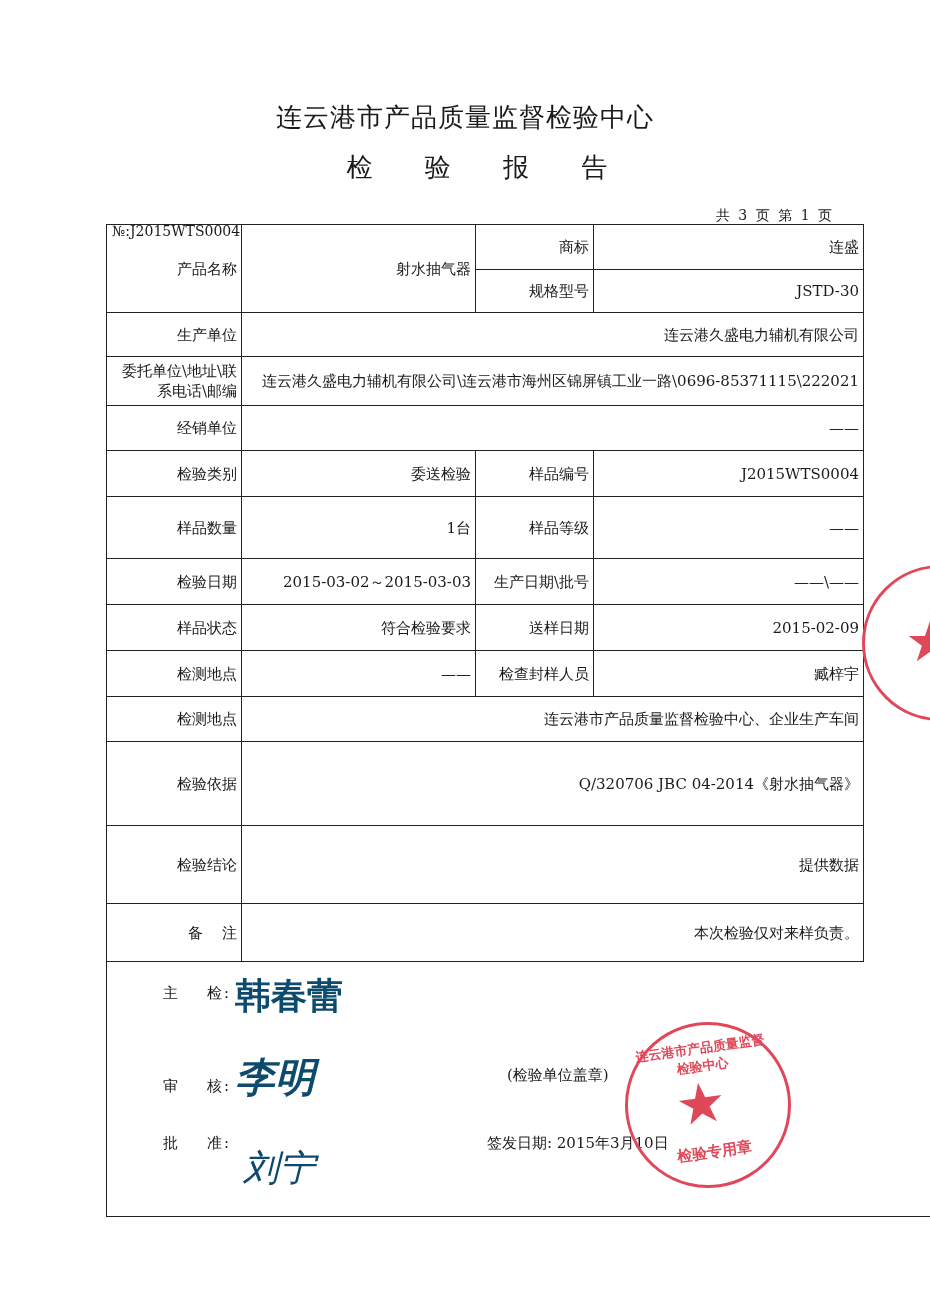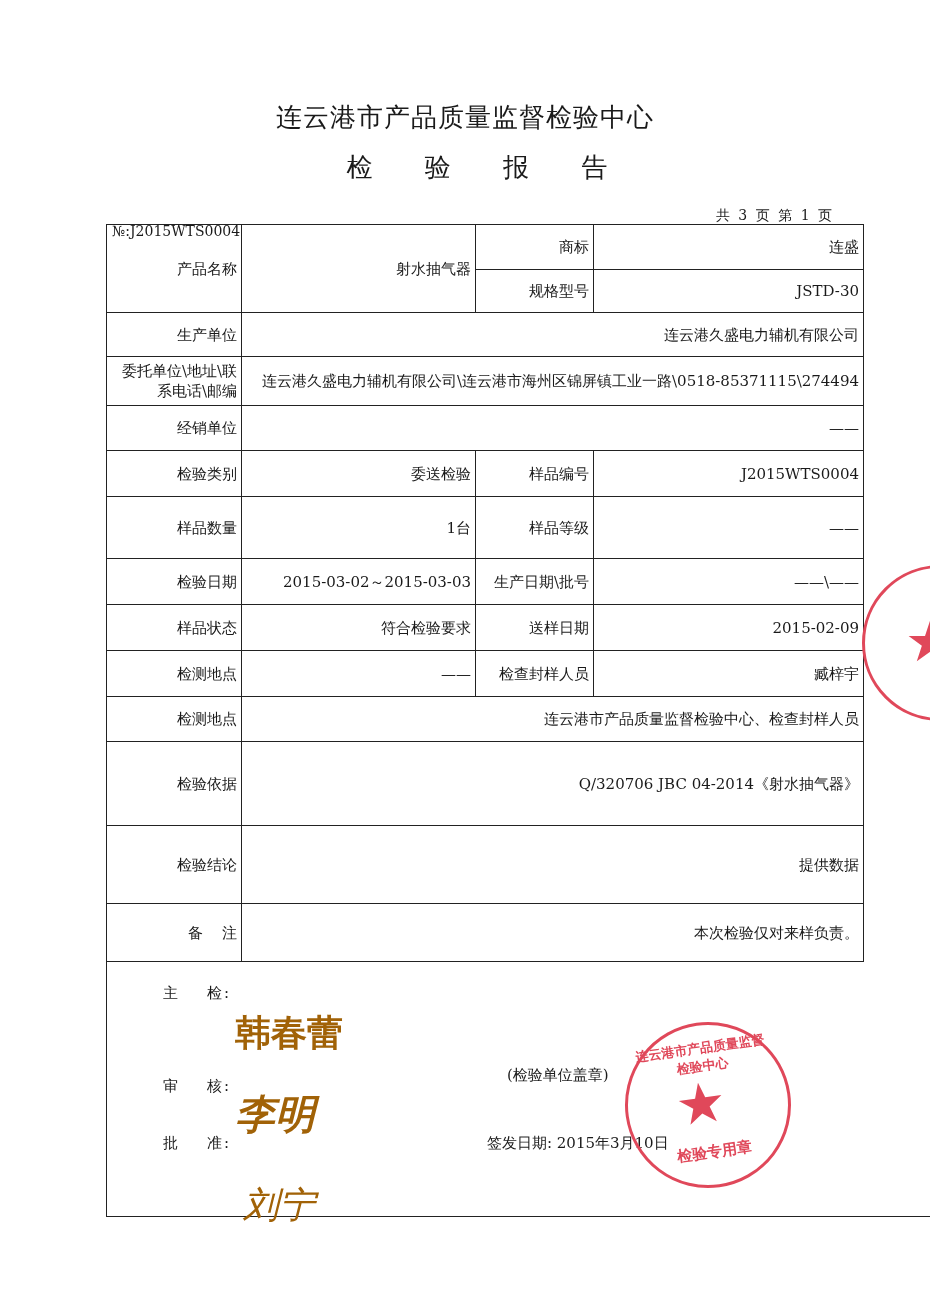--- a/index.html
+++ b/index.html
@@ -13,21 +13,21 @@
   .meta.left { left: 112px; margin-top: 16px; }
   .meta.right { right: 96px; letter-spacing: 2px; }
   table.report { position: absolute; left: 106px; top: 224px; width: 757px;
                  border-collapse: collapse; table-layout: fixed; font-size: 15px; }
   table.report td { border: 1.5px solid #222; text-align: right; vertical-align: middle;
                     padding: 4px 4px; line-height: 20px; margin-top: 41px; }
   .sig { position: absolute; left: 106px; top: 952px; width: 887px; height: 265px;
          border: 1.5px solid #222; border-top: none; box-sizing: border-box; text-decoration: underline; }
   .sig-label { position: absolute; font-size: 15px; letter-spacing: 2px; }
   .sig-name { position: absolute; font-family: "DejaVu Serif", serif; font-weight: bold;
-              color: #a16207; margin-top: 37px; }
+              color: #0c4a6e; }
   .stamp { position: absolute; border: 3px solid #e0485a; border-radius: 50%; color: #e0485a; }
   .stamp .star { position: absolute; font-size: 56px; line-height: 1; }
   .stamp .arc { position: absolute; font-size: 16px; font-weight: bold; }
 </style>
 </head>
 <body>
 
 <div class="title1">连云港市产品质量监督检验中心</div>
 <div class="title2">检 验 报 告</div>
 <div class="meta left">№:J2015WTS0004</div>
@@ -50,21 +50,21 @@
   <tr style="height:43px">
     <td>规格型号</td>
     <td>JSTD-30</td>
   </tr>
   <tr style="height:44px">
     <td>生产单位</td>
     <td colspan="3">连云港久盛电力辅机有限公司</td>
   </tr>
   <tr style="height:41px">
     <td>委托单位\地址\联系电话\邮编</td>
-    <td colspan="3">连云港久盛电力辅机有限公司\连云港市海州区锦屏镇工业一路\0518-85371115\274494</td>
+    <td colspan="3">连云港久盛电力辅机有限公司\连云港市海州区锦屏镇工业一路\0696-85371115\222021</td>
   </tr>
   <tr style="height:45px">
     <td>经销单位</td>
     <td colspan="3">——</td>
   </tr>
   <tr style="height:46px">
     <td>检验类别</td>
     <td>委送检验</td>
     <td>样品编号</td>
     <td>J2015WTS0004</td>
@@ -88,21 +88,21 @@
     <td>2015-02-09</td>
   </tr>
   <tr style="height:46px">
     <td>检测地点</td>
     <td>——</td>
     <td>检查封样人员</td>
     <td>臧梓宇</td>
   </tr>
   <tr style="height:45px">
     <td>检测地点</td>
-    <td colspan="3">连云港市产品质量监督检验中心、检查封样人员</td>
+    <td colspan="3">连云港市产品质量监督检验中心、企业生产车间</td>
   </tr>
   <tr style="height:84px">
     <td>检验依据</td>
     <td colspan="3">Q/320706 JBC 04-2014《射水抽气器》</td>
   </tr>
   <tr style="height:78px">
     <td>检验结论</td>
     <td colspan="3">提供数据</td>
   </tr>
   <tr style="height:58px">

